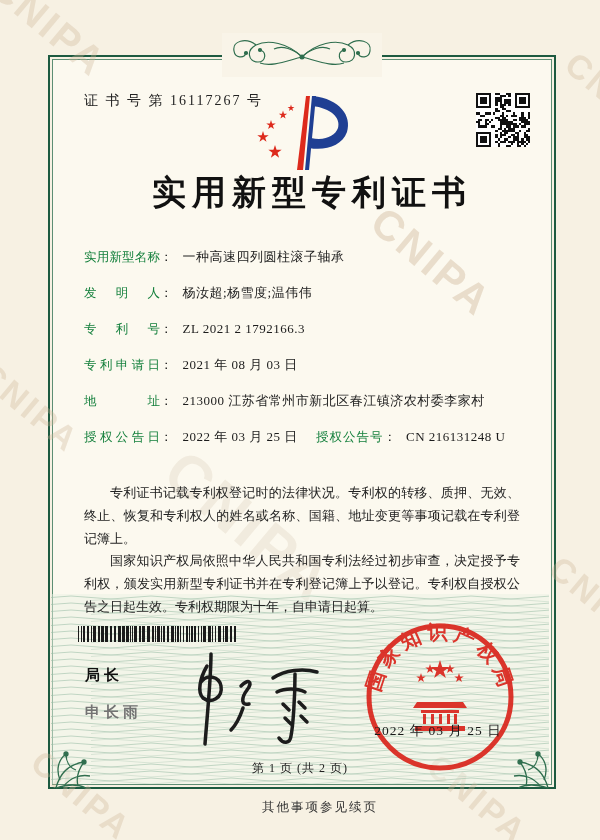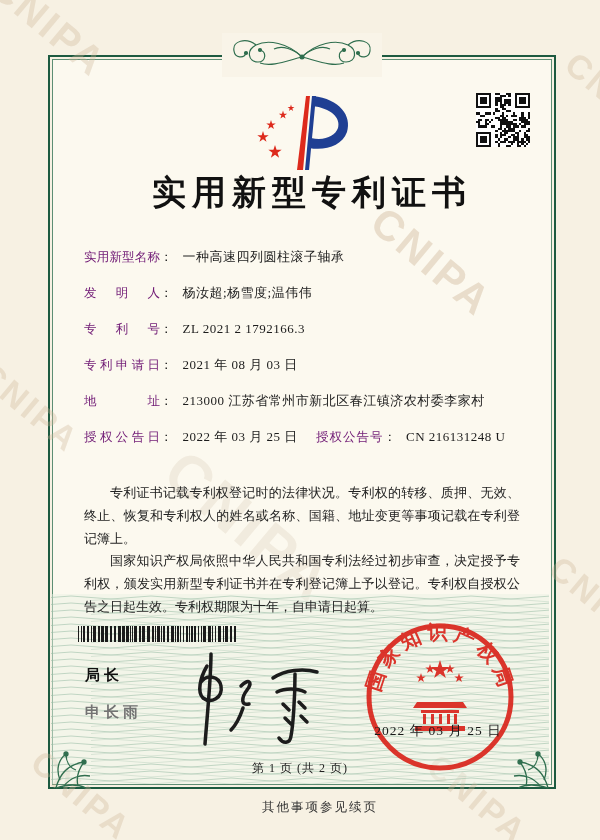--- a/index.html
+++ b/index.html
@@ -29,21 +29,21 @@
   .waves{position:absolute;left:51px;top:594px;z-index:2;pointer-events:none;}
   
   .content{position:absolute;inset:0;z-index:3;}
   .cert-no{position:absolute;left:84px;top:92px;font-size:14px;letter-spacing:2px;color:#222;}
   .logo{position:absolute;left:245px;top:86px;}
   .qr{position:absolute;left:476px;top:93px;}
   .title{position:absolute;left:60px;top:170px;width:504px;text-align:center;
     font-size:34px;font-weight:bold;letter-spacing:6px;color:#111;}
   .fields{position:absolute;left:84px;top:247px;width:450px;}
   .frow{position:relative;height:21px;margin-bottom:15px;white-space:nowrap;}
-  .flabel{display:inline-block;width:76px;font-size:12.5px;color:#701a75;
+  .flabel{display:inline-block;width:76px;font-size:12.5px;color:#15803d;
     text-align:justify;text-align-last:justify;white-space:nowrap;vertical-align:baseline;}
   .colon{font-size:12.5px;color:#222;}
   .fval{font-size:13px;margin-left:10px;letter-spacing:.5px;color:#1c1c1c;}
   .g2{position:absolute;left:232px;top:0;}
   .g2 .flabel{width:auto;text-align-last:auto;letter-spacing:1px;}
   .paras{position:absolute;left:84px;top:482px;width:436px;font-size:13px;
     line-height:22.8px;text-align:justify;color:#222;}
   .paras p{margin:0;text-indent:2em;}
   .barcode{position:absolute;left:78px;top:626px;}
   .sig-title{position:absolute;left:85px;top:666px;font-family:"Liberation Sans",sans-serif;
@@ -119,20 +119,21 @@
     <path d="M6,48 C18,44 28,44 36,48"></path>
     <path d="M10,40 C6,30 8,20 16,14 C16,22 20,28 26,30"></path>
     <path d="M14,46 C20,38 30,34 40,36"></path>
     <circle cx="16" cy="14" r="2" fill="#2f6e4e"></circle>
     <circle cx="34" cy="22" r="2" fill="#2f6e4e"></circle>
   </g>
 </svg>
 
 <div class="content">
 
+  <div class="cert-no">证 书 号 第 16117267 号</div>
 
   <svg class="logo" width="110" height="84" viewBox="0 0 110 84">
     <defs>
       <polygon id="st" points="0,-1 0.224,-0.309 0.951,-0.309 0.363,0.118 0.588,0.809 0,0.382 -0.588,0.809 -0.363,0.118 -0.951,-0.309 -0.224,-0.309"></polygon>
     </defs>
     <g fill="#dd2a1c">
       <use href="#st" transform="translate(30,66) scale(7)"></use>
       <use href="#st" transform="translate(18,51) scale(6)"></use>
       <use href="#st" transform="translate(26,39) scale(5)"></use>
       <use href="#st" transform="translate(38,29) scale(4.4)"></use>

